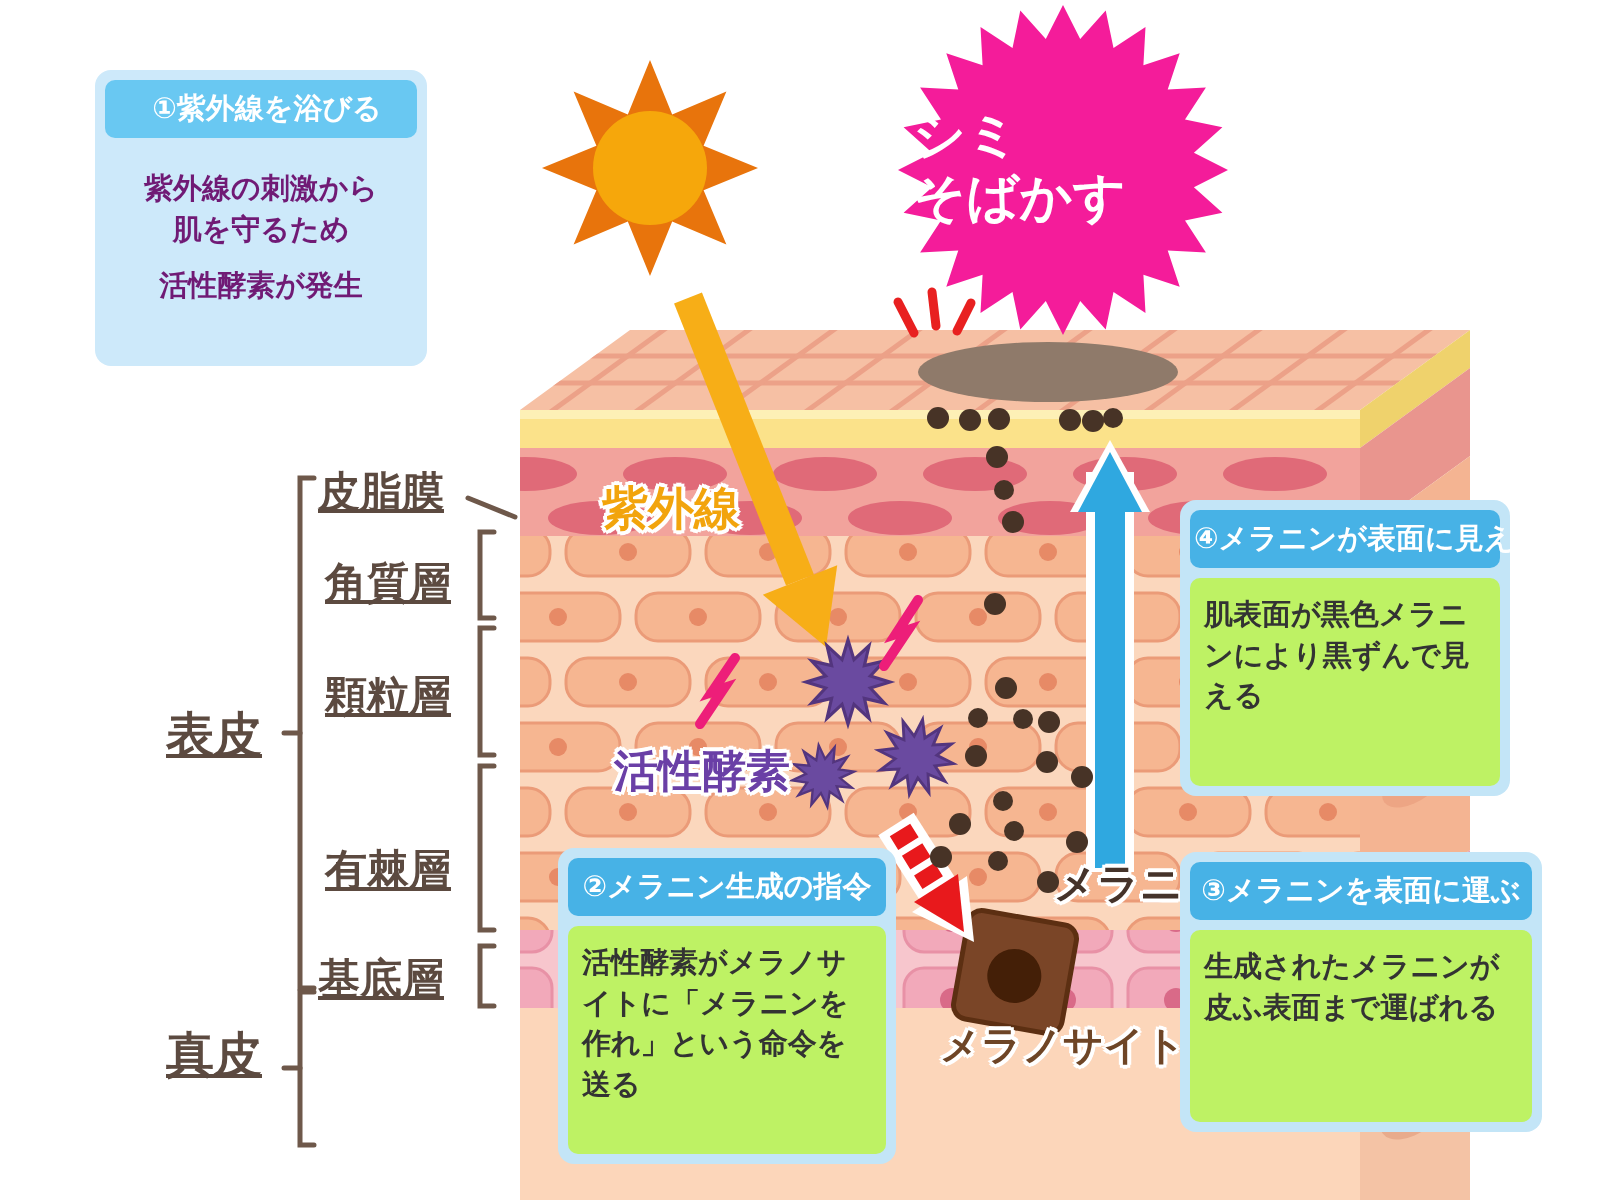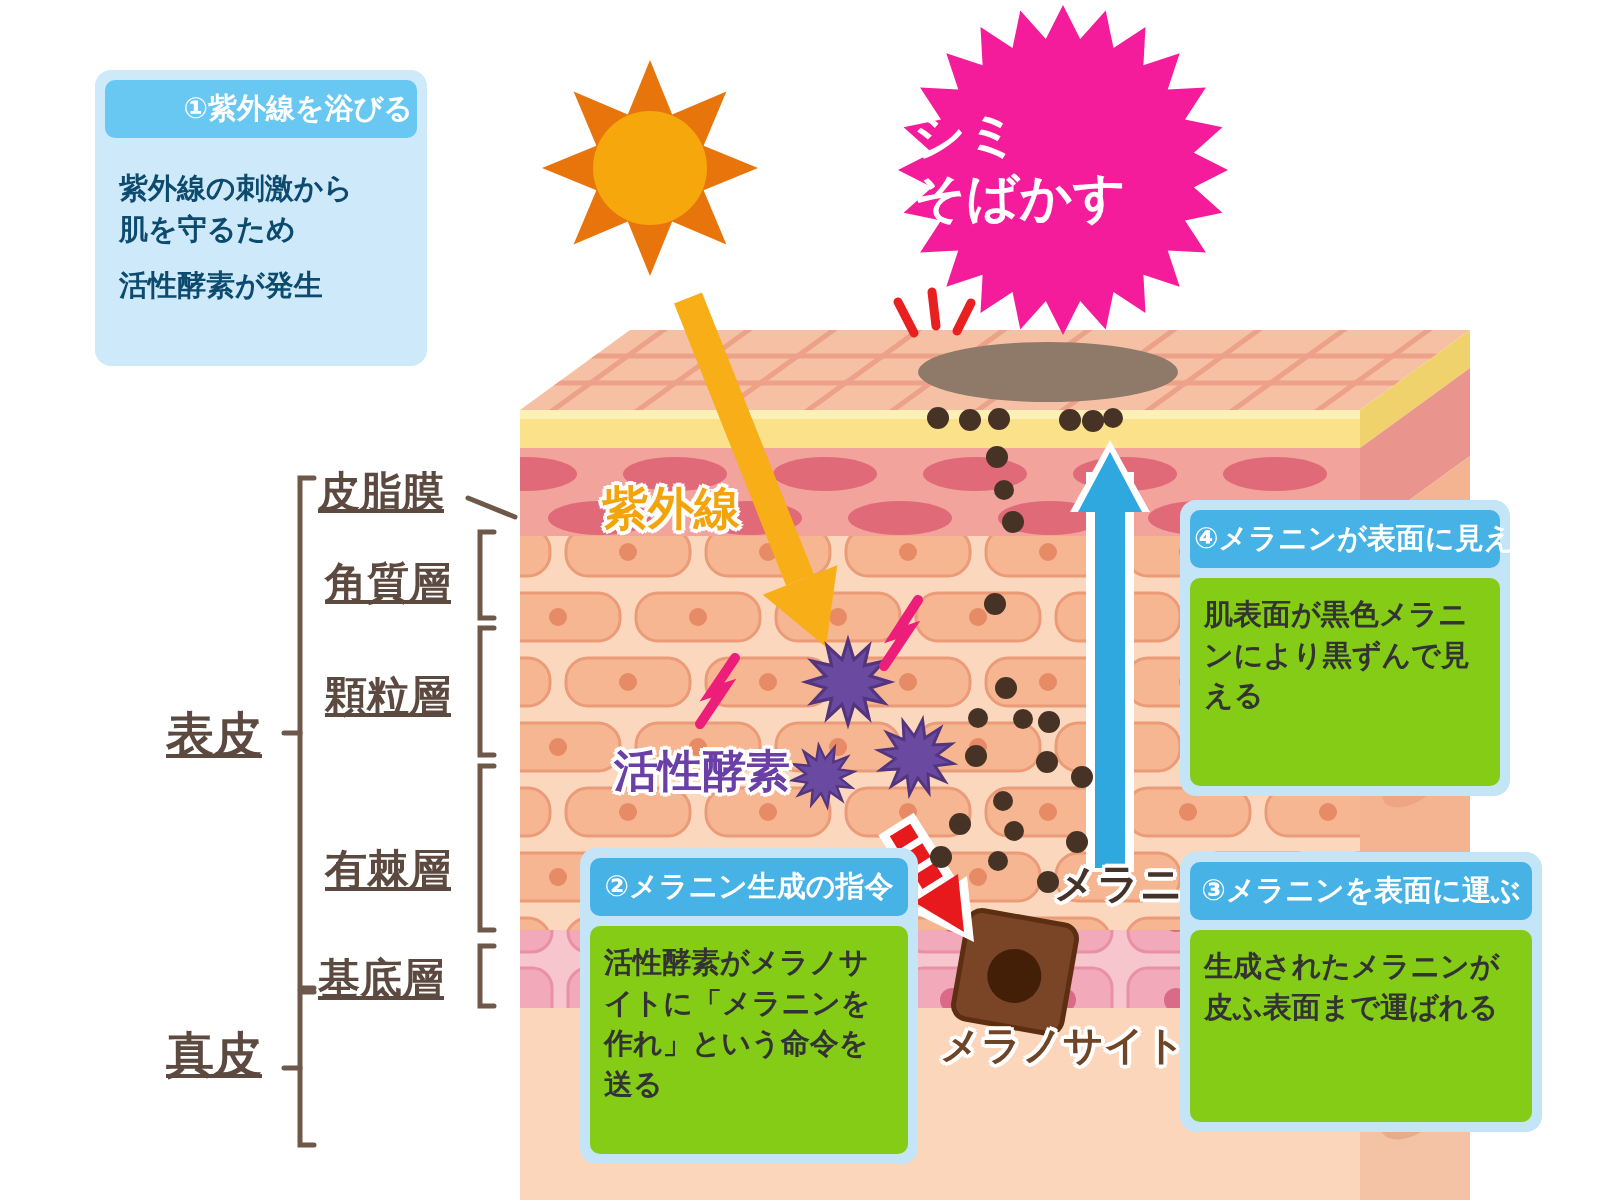--- a/index.html
+++ b/index.html
@@ -12,26 +12,26 @@
 
   .layer-label { position:absolute; color:#5c4a40; font-weight:700; font-size:42px; white-space:nowrap;text-decoration:underline; }
   .big-label   { font-size:48px; }
 
   .diag-label  { position:absolute; font-weight:700; white-space:nowrap;margin-left:14px; }
 
   .infobox { position:absolute; background:#c3e5f7; border-radius:16px; padding:10px;
              display:flex; flex-direction:column; overflow:hidden; }
   .infobox .hd { background:#47b2e6; color:#fff; font-weight:700; font-size:29px;
                  text-align:center; padding:9px 4px; border-radius:10px; white-space:nowrap; }
-  .infobox .bd { background:#84cc16; border-radius:10px; margin-top:10px; padding:16px 14px;
+  .infobox .bd { background:#bef264; border-radius:10px; margin-top:10px; padding:16px 14px;
                  font-size:29px; font-weight:700; color:#333; line-height:1.4; flex:1; }
 
   .infobox.style1 { background:#cde9fa; }
-  .infobox.style1 .hd { background:#69c8f2; text-align:right; padding-left:16px; }
-  .infobox.style1 .bd { background:transparent; color:#0c4a6e; padding-top:20px; }
+  .infobox.style1 .hd { background:#69c8f2; text-align:center; padding-left:16px; }
+  .infobox.style1 .bd { background:transparent; color:#701a75; padding-top:20px;text-align:center; }
   .infobox.style1 .spacer { height:16px; }
 
   .burst-text { position:absolute; left:913px; top:104px; width:300px; text-align:left;
                 color:#fff; font-weight:700; font-size:52px; line-height:1.2; }
 </style>
 </head>
 <body>
 
 <div id="stage">
 
@@ -215,21 +215,21 @@
   <div class="infobox style1" style="left:95px;top:70px;width:332px;height:296px">
     <div class="hd">①紫外線を浴びる</div>
     <div class="bd">
       <div>紫外線の刺激から</div>
       <div>肌を守るため</div>
       <div class="spacer"></div>
       <div>活性酵素が発生</div>
     </div>
   </div>
 
-  <div class="infobox" style="left:580px;top:848px;width:338px;height:316px">
+  <div class="infobox" style="left:558px;top:848px;width:338px;height:316px">
     <div class="hd">②メラニン生成の指令</div>
     <div class="bd">活性酵素がメラノサイトに「メラニンを作れ」という命令を送る</div>
   </div>
 
   <div class="infobox" style="left:1180px;top:852px;width:362px;height:280px">
     <div class="hd">③メラニンを表面に運ぶ</div>
     <div class="bd">生成されたメラニンが皮ふ表面まで運ばれる</div>
   </div>
 
   <div class="infobox" style="left:1180px;top:500px;width:330px;height:296px">

